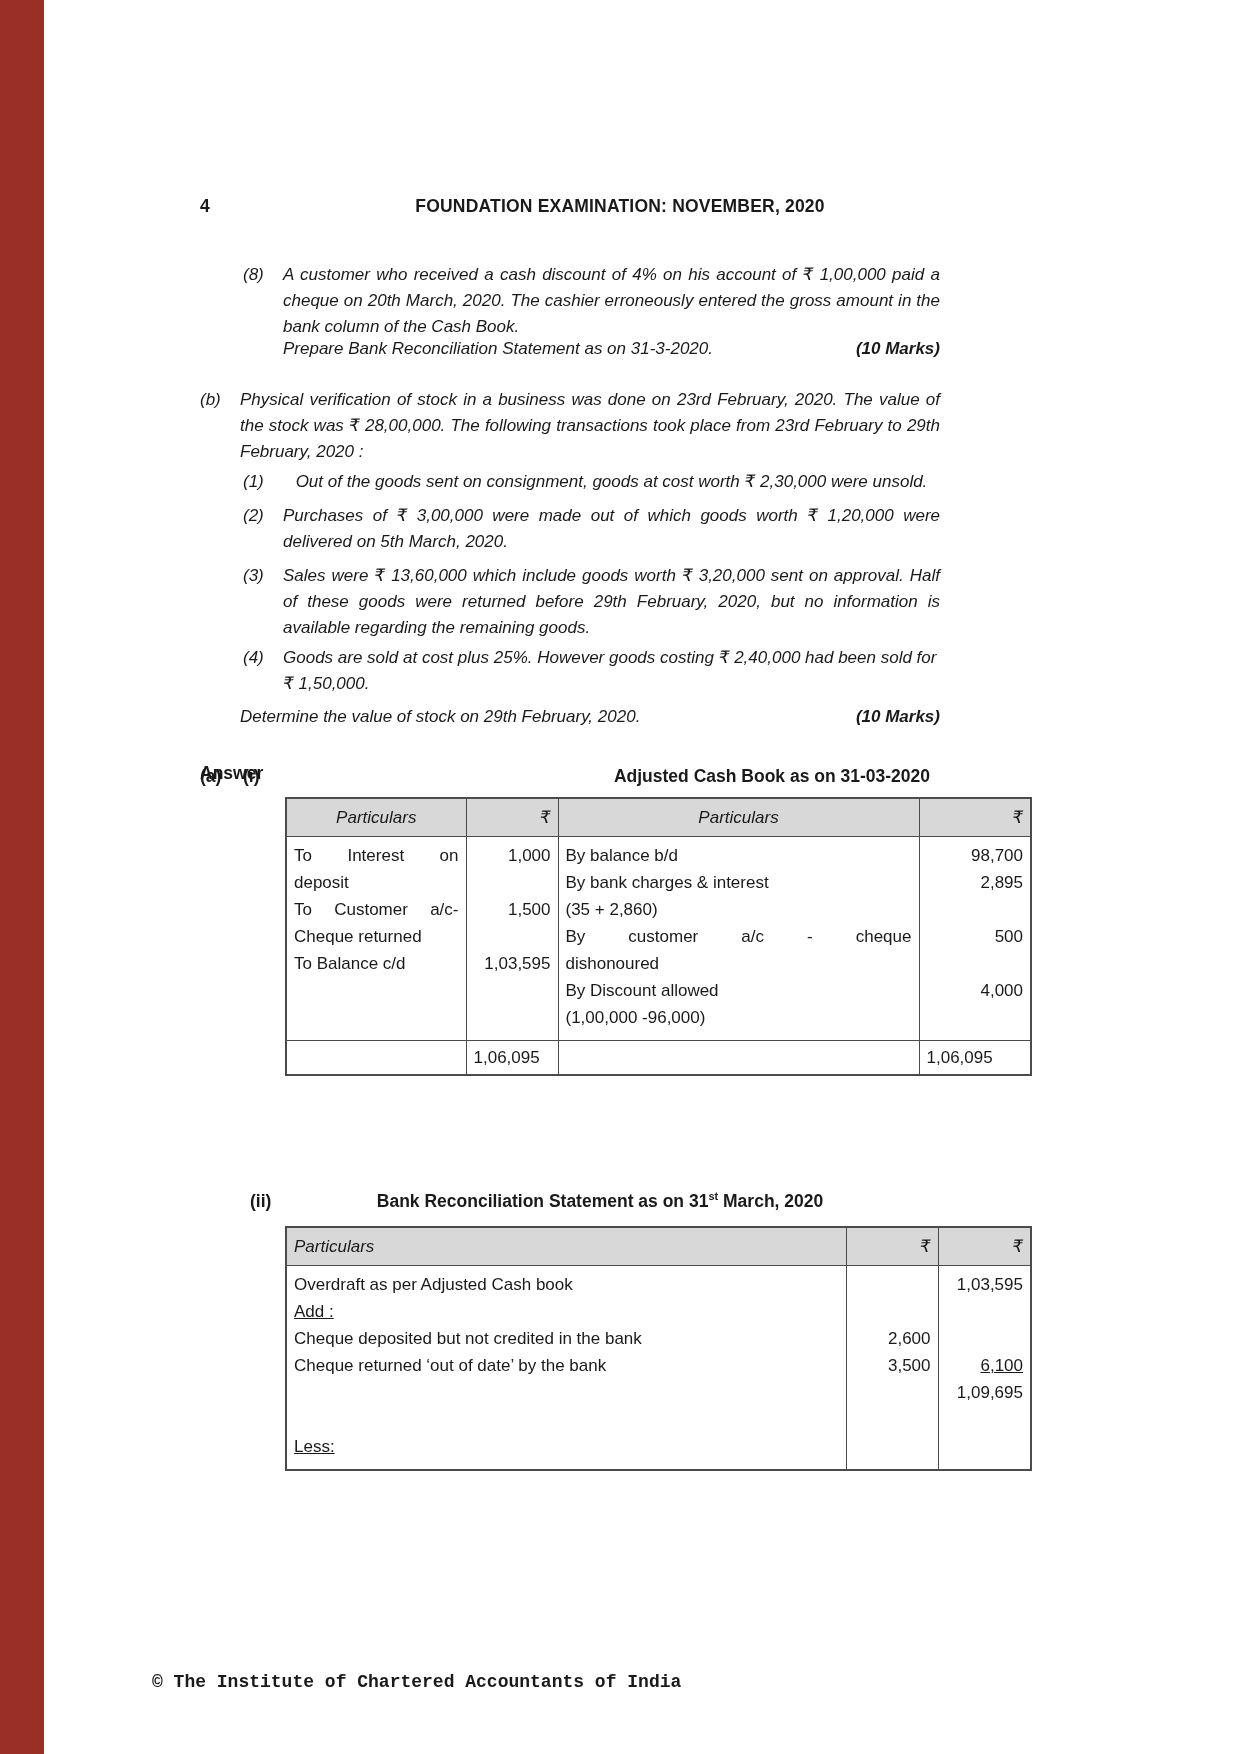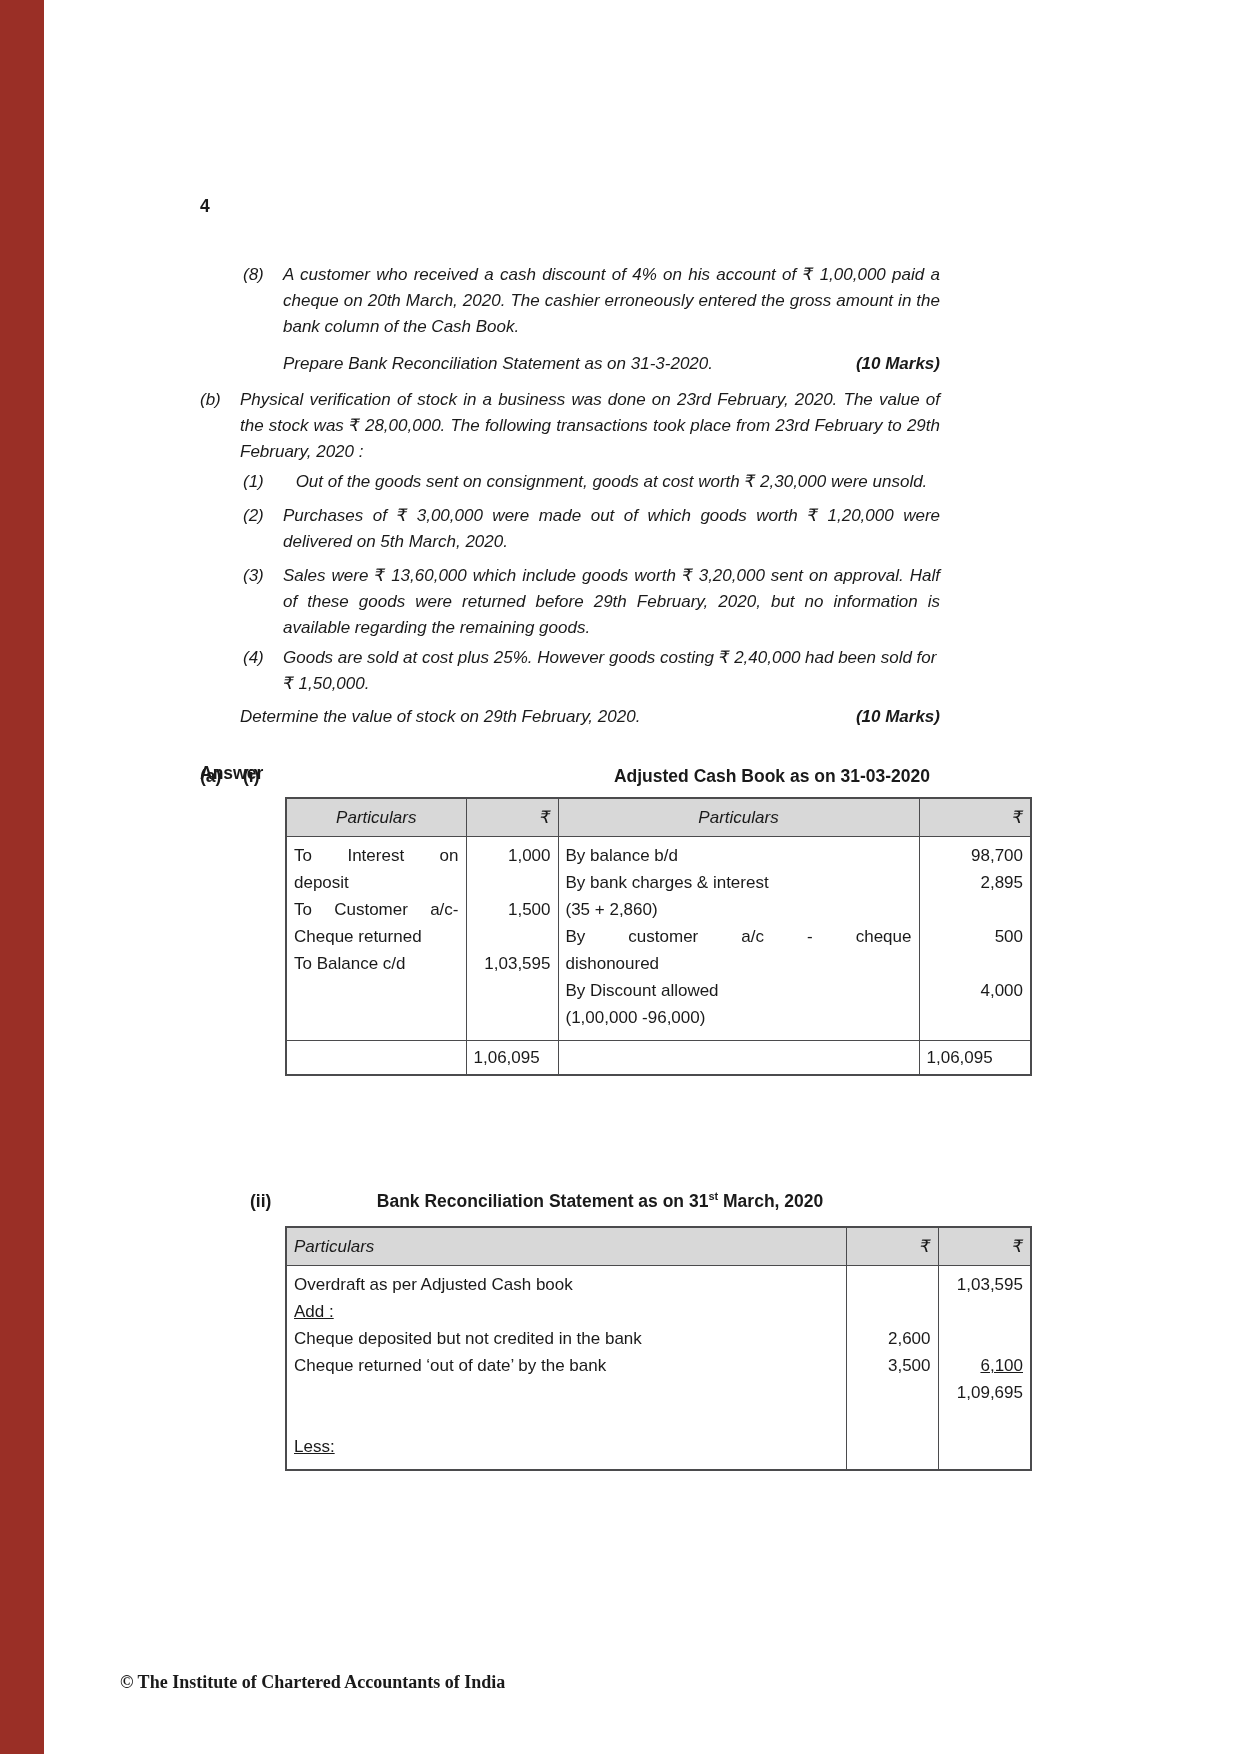--- a/index.html
+++ b/index.html
@@ -35,27 +35,28 @@
   .marks{font-weight:bold;}
   sup{font-size:11px;vertical-align:super;line-height:0;}
 </style>
 </head>
 <body>
 
 <div class="page">
   <div class="stripe"></div>
 
   <div class="abs pagehead" style="left:200px;top:196px;">4</div>
+  <div class="abs pagehead" style="left:200px;top:196px;width:840px;text-align:center;">FOUNDATION EXAMINATION: NOVEMBER, 2020</div>
 
   <div class="abs para" style="left:243px;top:262px;width:697px;">
     <div class="num">(8)</div>
     <div class="txt">A customer who received a cash discount of 4% on his account of ₹ 1,00,000 paid a cheque on 20th March, 2020.  The cashier erroneously entered the gross amount in the bank column of the Cash Book.</div>
   </div>
 
-  <div class="abs lineflex" style="left:283px;top:351px;width:657px;">
+  <div class="abs lineflex" style="left:283px;top:336px;width:657px;">
     <span>Prepare Bank Reconciliation Statement as on 31-3-2020.</span>
     <span class="marks">(10 Marks)</span>
   </div>
 
   <div class="abs para" style="left:200px;top:387px;width:740px;">
     <div class="num">(b)</div>
     <div class="txt">Physical verification of stock in a business was done on 23rd February, 2020. The value of the stock was ₹ 28,00,000.  The following transactions took place from 23rd February to 29th February, 2020 :</div>
   </div>
 
   <div class="abs para" style="left:243px;top:469px;width:697px;">
@@ -188,14 +189,14 @@
         <div class="ln2 rln"></div>
         <div class="ln2 rln ul">6,100</div>
         <div class="ln2 rln">1,09,695</div>
         <div class="ln2 rln"></div>
         <div class="ln2 rln"></div>
       </td>
     </tr>
   </tbody>
     </table>
 
-  <div class="abs footer" style="left:120px;top:1672px;">© The Institute of Chartered Accountants of India</div>
+  <div class="abs footer" style="left:152px;top:1672px;font-family:Liberation Mono, monospace;">© The Institute of Chartered Accountants of India</div>
 </div>
 
 </body></html>

